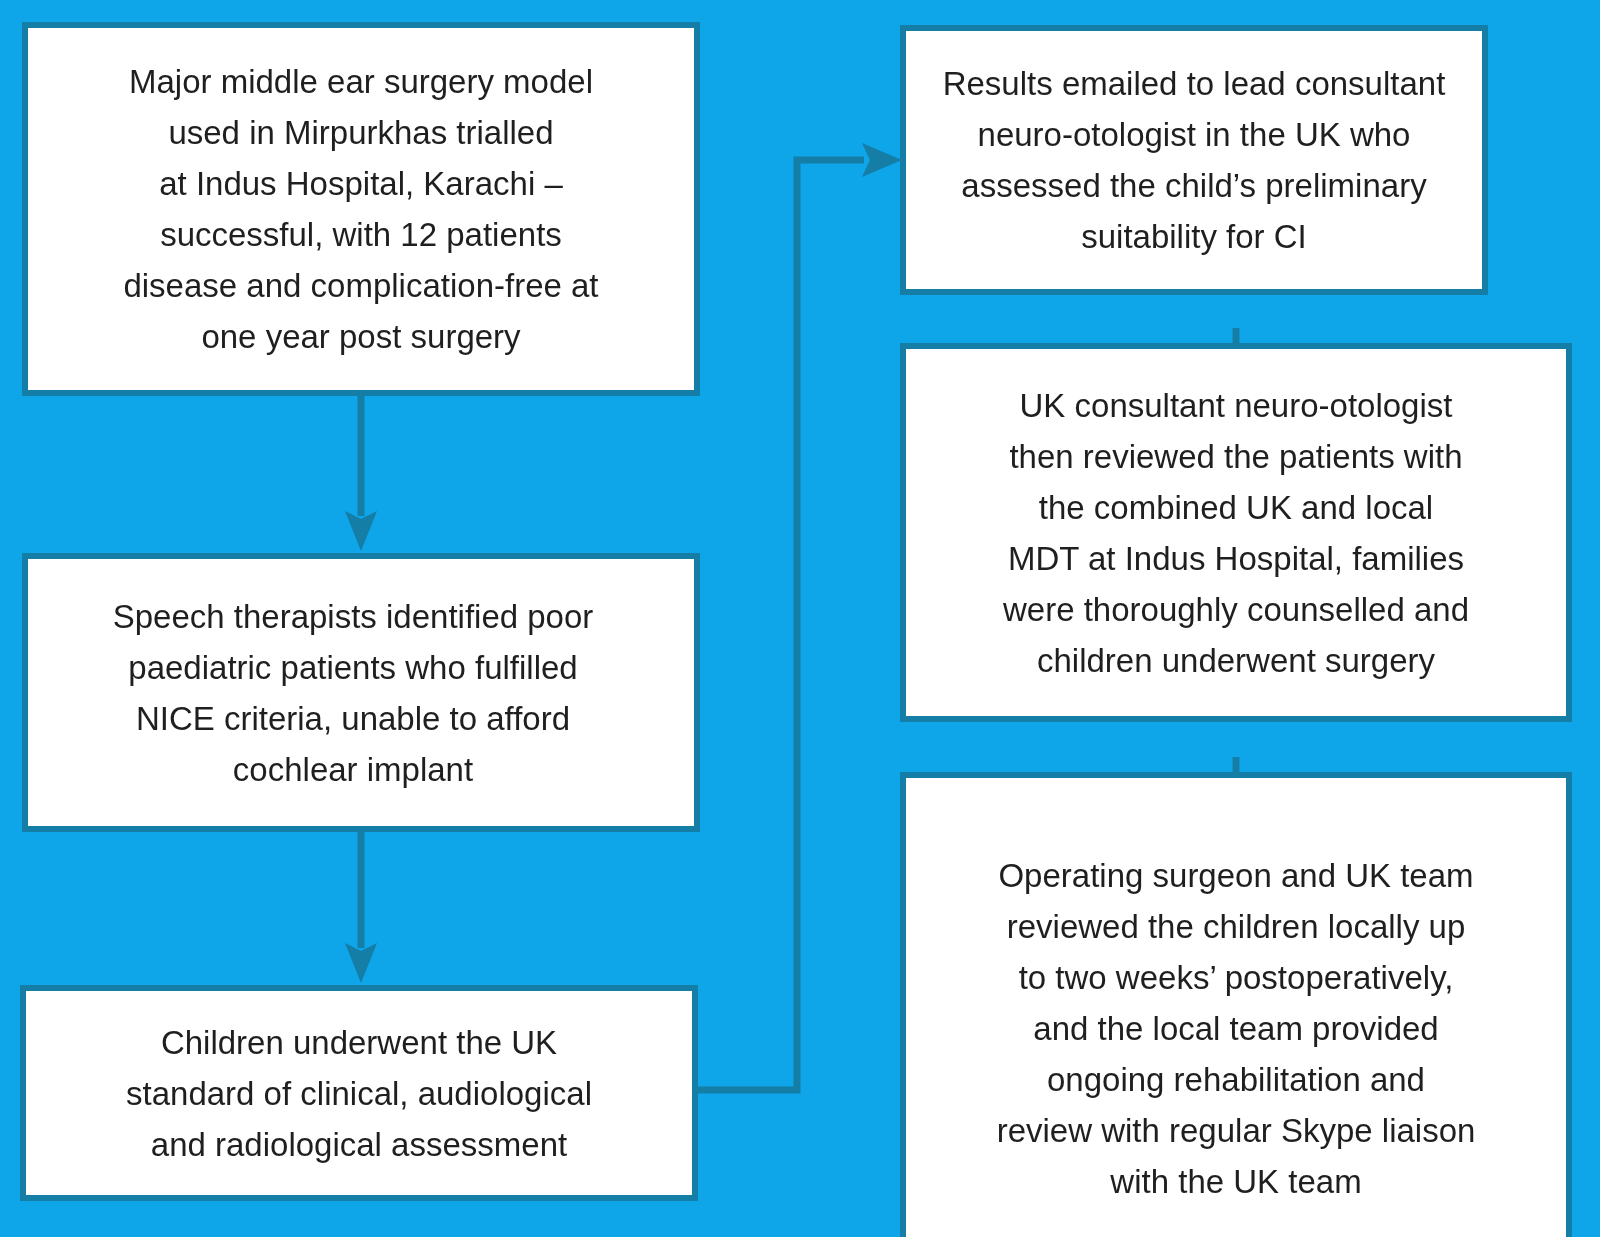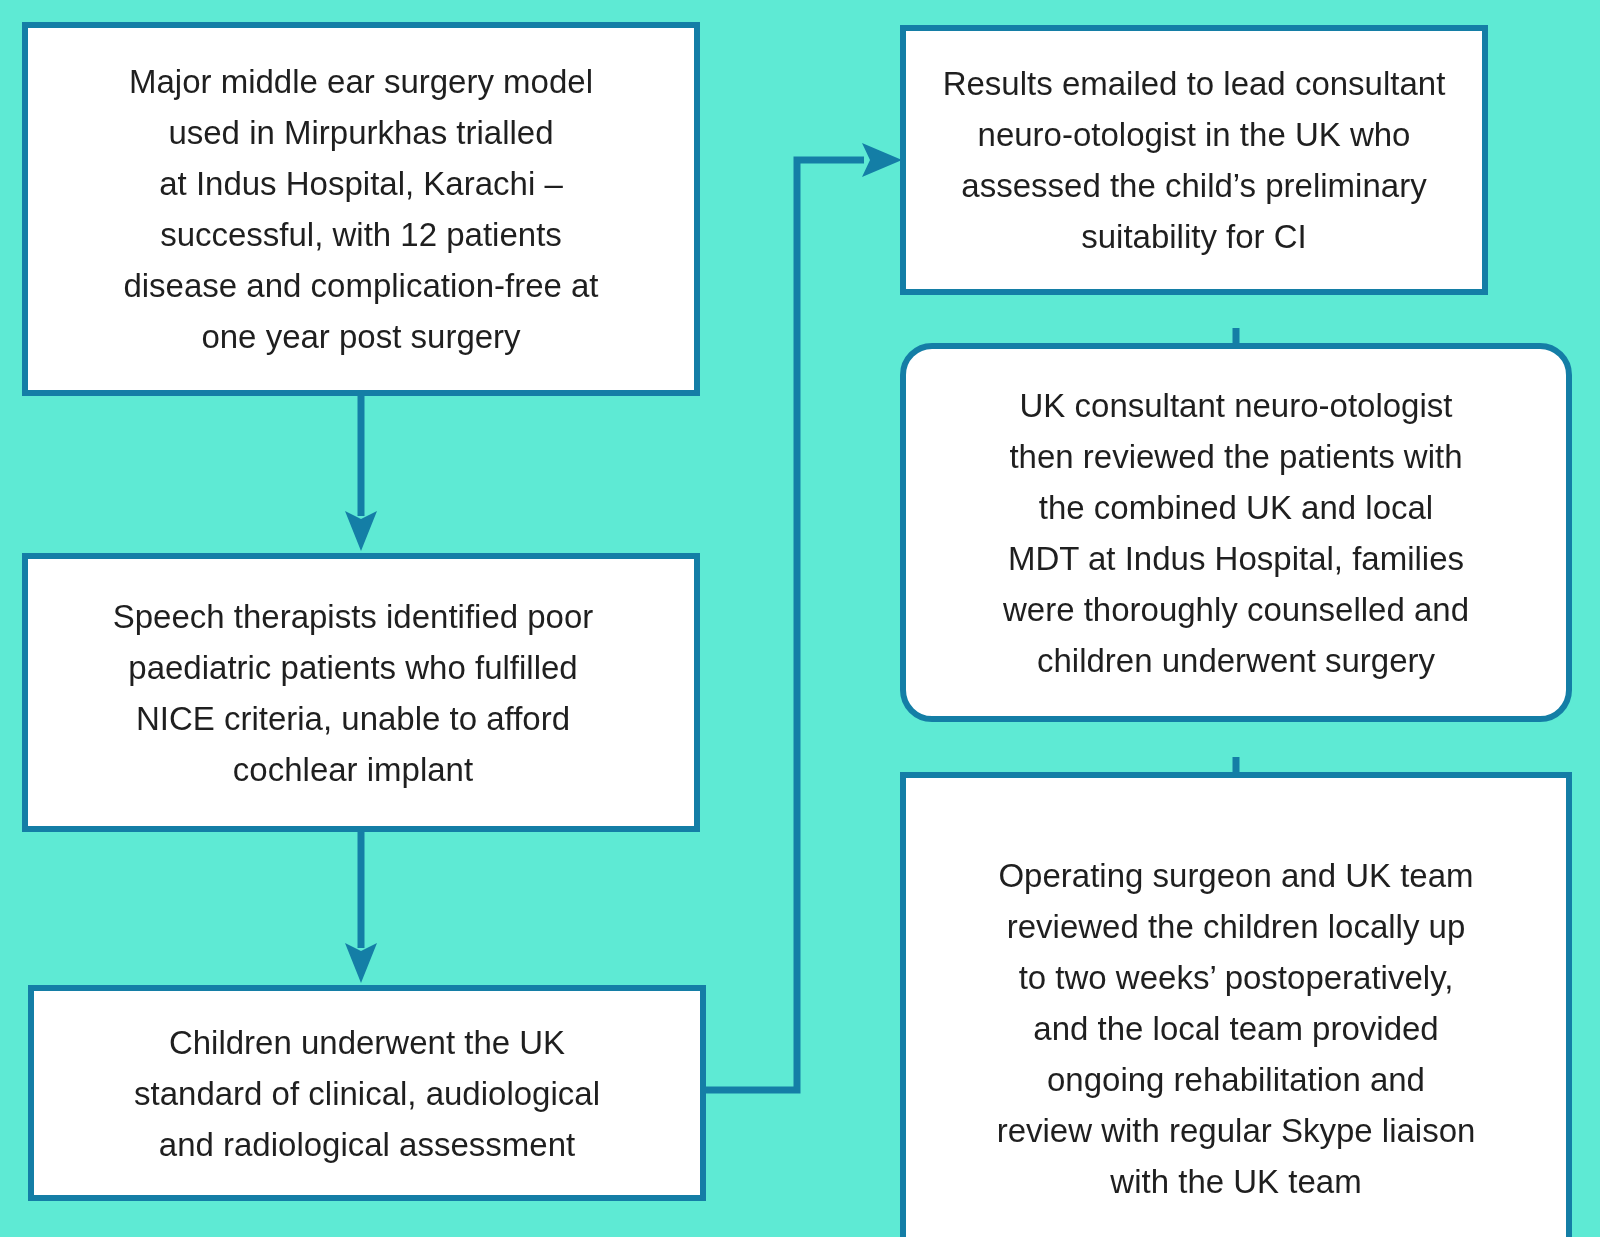--- a/index.html
+++ b/index.html
@@ -3,21 +3,21 @@
 <meta charset="utf-8">
 <style>
   :root{
     --accent:#147ea6;
     --ink:#1f1f1f;
   }
   html,body{margin:0;padding:0;background:#ffffff;}
   #canvas{
     position:relative;
     width:1600px;height:1237px;
-    background:#5eead4;
+    background:#0ea5e9;
     font-family:"Liberation Sans","DejaVu Sans",sans-serif;
     color:var(--ink);
     overflow:hidden;
   }
   #edges{
     position:absolute;left:0;top:0;width:1600px;height:1237px;
     pointer-events:none;
   }
   #edges .stem{stroke:var(--accent);stroke-width:7;fill:none;}
   #edges .head{fill:var(--accent);stroke:none;}
@@ -32,24 +32,24 @@
   }
   .node .node-text{
     white-space:pre-line;
     font-size:33px;
     line-height:51px;
     color:var(--ink);
   }
   
   #node-trial      {left:22px;  top:22px;  width:678px; height:374px;}
   #node-identify   {left:22px;  top:553px; width:678px; height:279px;padding-left:12px;}
-  #node-assessment {left:28px;  top:985px; width:678px; height:216px;}
+  #node-assessment {left:20px;  top:985px; width:678px; height:216px;}
   
   #node-results    {left:900px; top:25px;  width:588px; height:270px;}
-  #node-mdt        {left:900px; top:343px; width:672px; height:379px;border-radius:32px;}
+  #node-mdt        {left:900px; top:343px; width:672px; height:379px;}
   #node-postop     {left:900px; top:772px; width:672px; height:513px;}
 </style>
 </head>
 <body>
 
 <div id="canvas">
 
   <svg id="edges" viewBox="0 0 1600 1237" xmlns="http://www.w3.org/2000/svg">
 
     <g>

